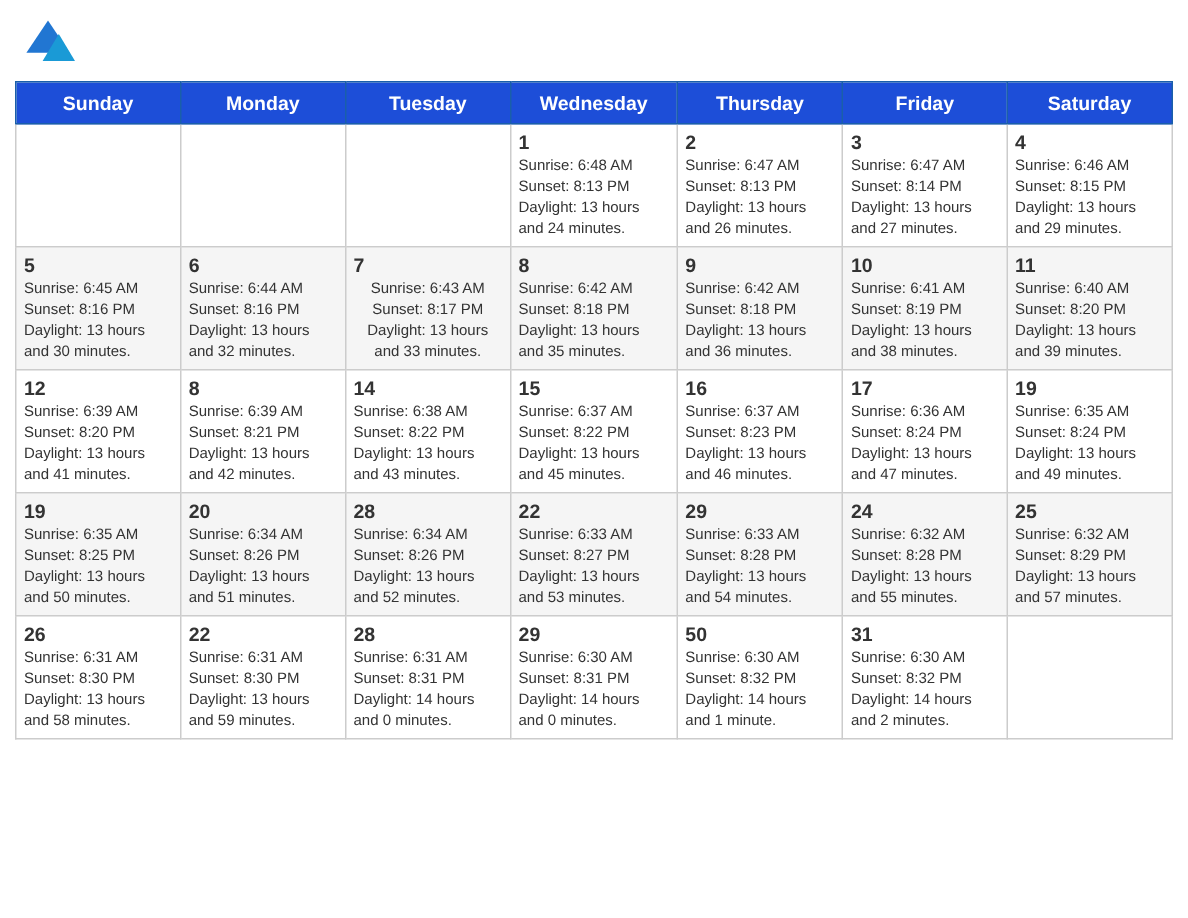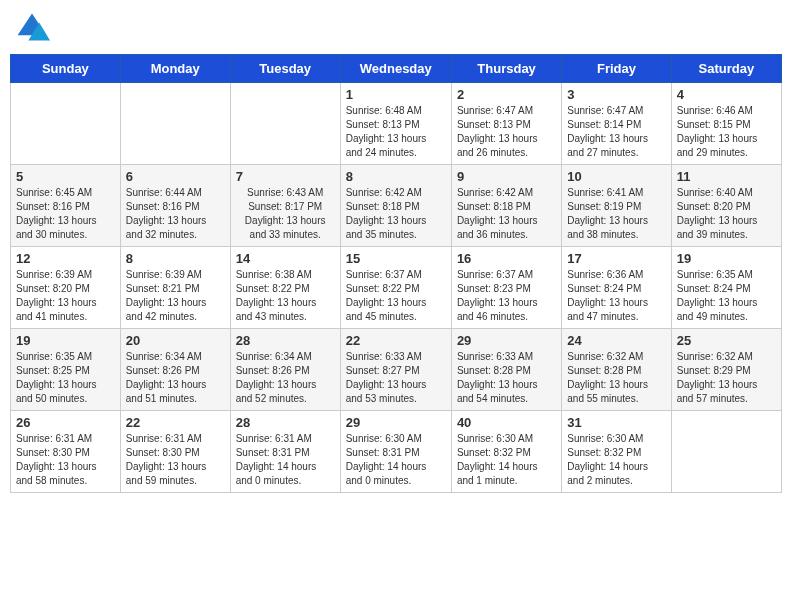--- a/index.html
+++ b/index.html
@@ -349,21 +349,21 @@
 and 0 minutes.</div>
         </td>
         <td>
           <span class="day-number">29</span>
           <div class="day-info" style="white-space: pre-line;">Sunrise: 6:30 AM
 Sunset: 8:31 PM
 Daylight: 14 hours
 and 0 minutes.</div>
         </td>
         <td>
-          <span class="day-number">40</span>
+          <span class="day-number">50</span>
           <div class="day-info" style="white-space: pre-line;">Sunrise: 6:30 AM
 Sunset: 8:32 PM
 Daylight: 14 hours
 and 1 minute.</div>
         </td>
         <td>
           <span class="day-number">31</span>
           <div class="day-info" style="white-space: pre-line;">Sunrise: 6:30 AM
 Sunset: 8:32 PM
 Daylight: 14 hours

